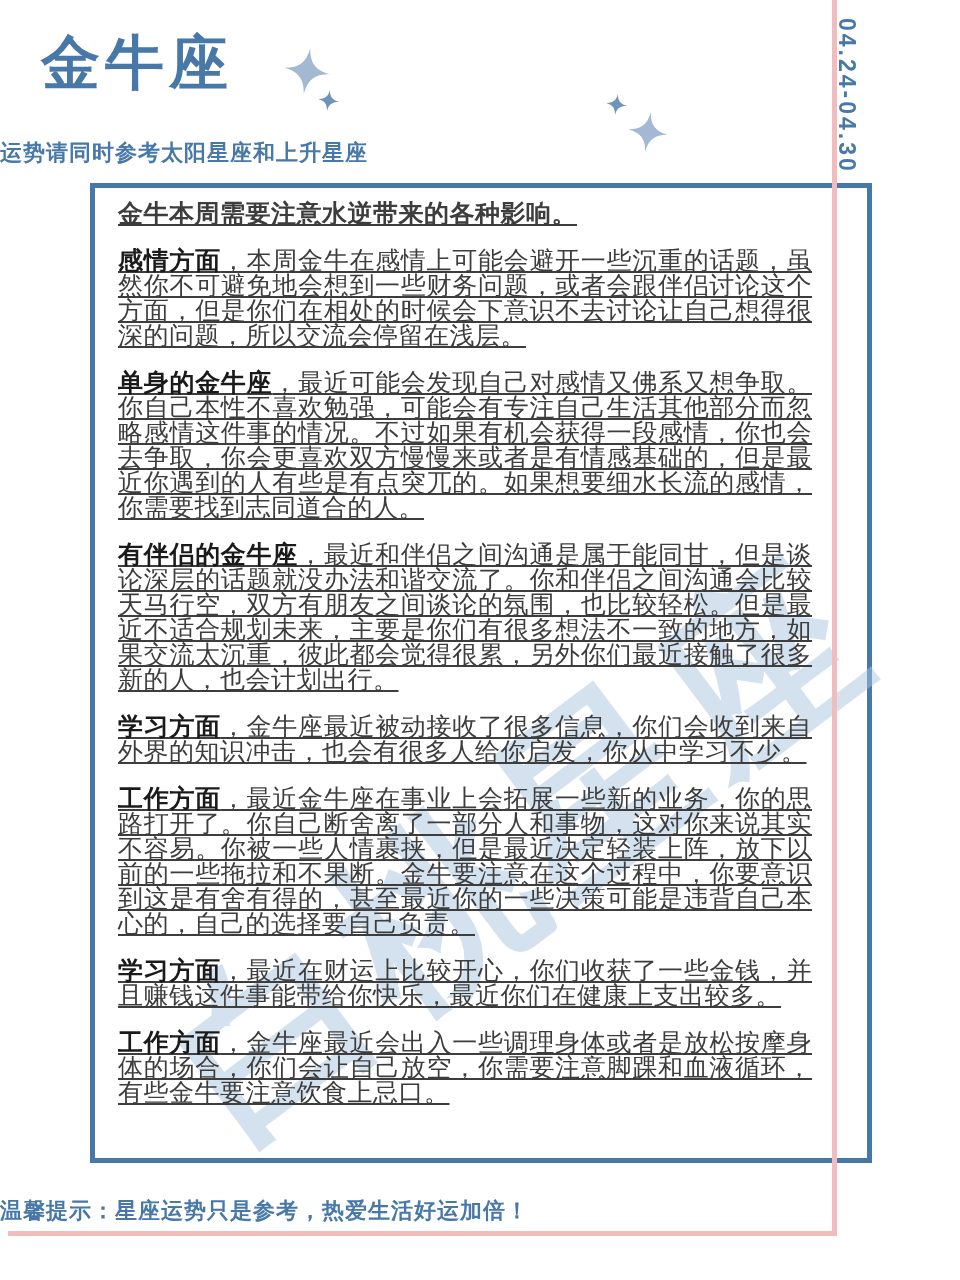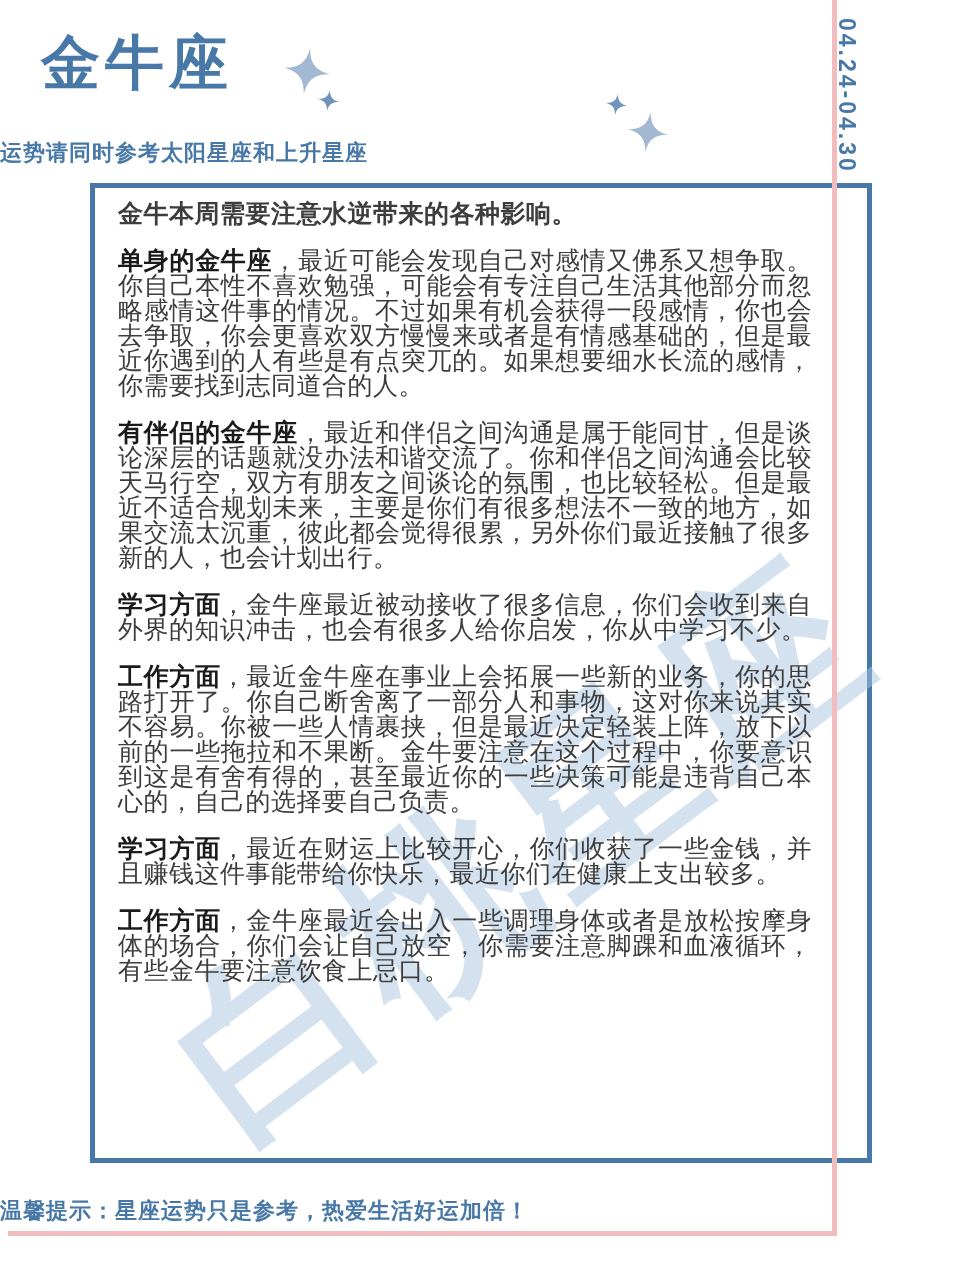--- a/index.html
+++ b/index.html
@@ -62,20 +62,21 @@
     transform:rotate(-37deg);transform-origin:0 50%;
     z-index:0;pointer-events:none;
   }
   .content-box p{
     position:relative;z-index:1;
     margin:0 5px 22px 0;
     font-size:25px;line-height:25px;
     color:var(--body-text);
     text-align:justify;
     letter-spacing:0.5px;
+    text-decoration:underline;
   }
   .content-box p b{color:var(--heading-text);}
   .intro,.closing{font-weight:bold;color:var(--heading-text);}
   .footer-tip{
     position:absolute;top:1196px;left:0;width:815px;
     text-align:left;font-size:22px;font-weight:bold;
     color:var(--accent-blue);z-index:2;letter-spacing:1px;
   }
 </style>
 </head>
@@ -110,20 +111,21 @@
         <path class="fill-light" d="M50 0 C54 32 68 46 100 50 C68 54 54 68 50 100 C46 68 32 54 0 50 C32 46 46 32 50 0 Z"></path>
       </svg>
   </span>
 
   <div class="subtitle">运势请同时参考太阳星座和上升星座</div>
 
   <div class="content-box">
     <div class="watermark">白桃星座</div>
     <p class="intro">金牛本周需要注意水逆带来的各种影响。</p>
     <div id="sections">
+  <p class="para"><b>感情方面</b><span>，本周金牛在感情上可能会避开一些沉重的话题，虽然你不可避免地会想到一些财务问题，或者会跟伴侣讨论这个方面，但是你们在相处的时候会下意识不去讨论让自己想得很深的问题，所以交流会停留在浅层。</span></p>
 
   <p class="para"><b>单身的金牛座</b><span>，最近可能会发现自己对感情又佛系又想争取。你自己本性不喜欢勉强，可能会有专注自己生活其他部分而忽略感情这件事的情况。不过如果有机会获得一段感情，你也会去争取，你会更喜欢双方慢慢来或者是有情感基础的，但是最近你遇到的人有些是有点突兀的。如果想要细水长流的感情，你需要找到志同道合的人。</span></p>
 
   <p class="para"><b>有伴侣的金牛座</b><span>，最近和伴侣之间沟通是属于能同甘，但是谈论深层的话题就没办法和谐交流了。你和伴侣之间沟通会比较天马行空，双方有朋友之间谈论的氛围，也比较轻松。但是最近不适合规划未来，主要是你们有很多想法不一致的地方，如果交流太沉重，彼此都会觉得很累，另外你们最近接触了很多新的人，也会计划出行。</span></p>
 
   <p class="para"><b>学习方面</b><span>，金牛座最近被动接收了很多信息，你们会收到来自外界的知识冲击，也会有很多人给你启发，你从中学习不少。</span></p>
 
   <p class="para"><b>工作方面</b><span>，最近金牛座在事业上会拓展一些新的业务，你的思路打开了。你自己断舍离了一部分人和事物，这对你来说其实不容易。你被一些人情裹挟，但是最近决定轻装上阵，放下以前的一些拖拉和不果断。金牛要注意在这个过程中，你要意识到这是有舍有得的，甚至最近你的一些决策可能是违背自己本心的，自己的选择要自己负责。</span></p>
 
   <p class="para"><b>学习方面</b><span>，最近在财运上比较开心，你们收获了一些金钱，并且赚钱这件事能带给你快乐，最近你们在健康上支出较多。</span></p>

